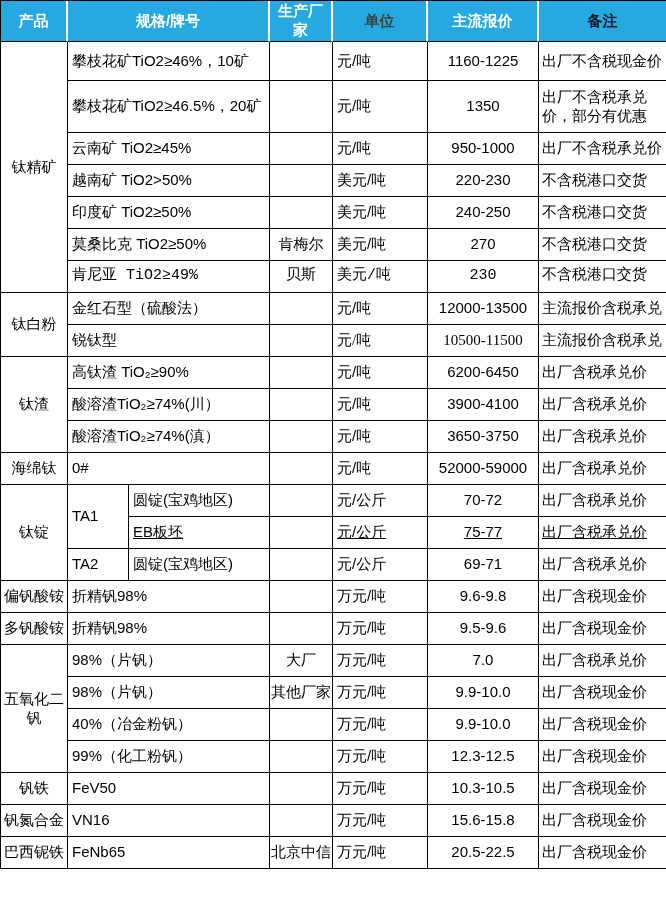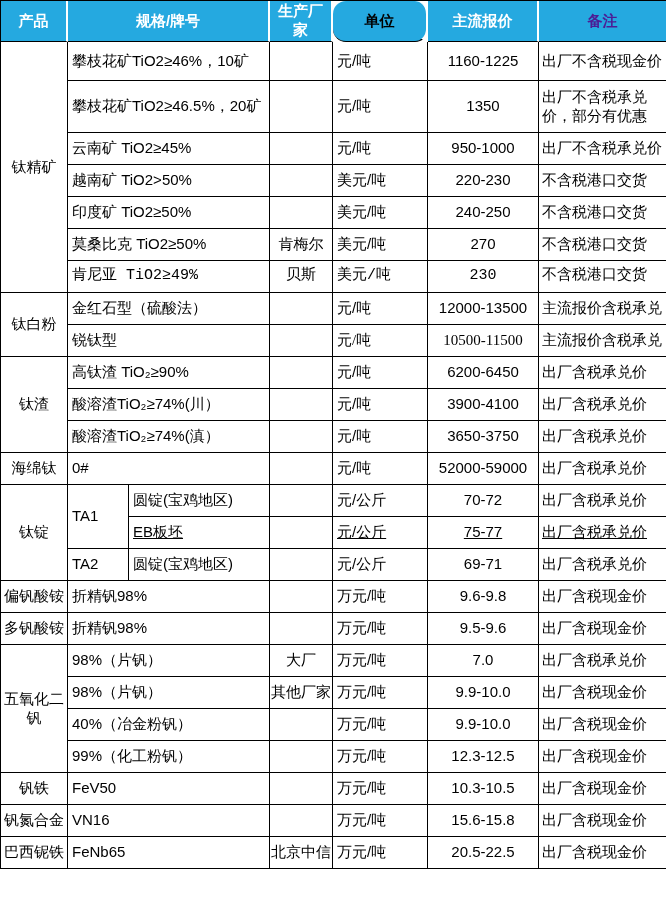--- a/index.html
+++ b/index.html
@@ -46,23 +46,23 @@
       <col style="width: 63px;">
       <col style="width: 95px;">
       <col style="width: 111px;">
       <col style="width: 128px;">
     </colgroup>
   <thead>
       <tr style="height: 32px;">
         <th style="background: rgb(37, 169, 224); color: rgb(255, 255, 255);">产品</th>
         <th colspan="2" style="background: rgb(37, 169, 224); color: rgb(255, 255, 255);">规格/牌号</th>
         <th style="background: rgb(37, 169, 224); color: rgb(255, 255, 255);">生产厂家</th>
-        <th style="background: rgb(37, 169, 224); color: #000000; border-radius: 13px;">单位</th>
+        <th style="background: rgb(37, 169, 224); color: #404040;">单位</th>
         <th style="background: rgb(37, 169, 224); color: rgb(255, 255, 255); margin-left: 48px;">主流报价</th>
-        <th style="background: rgb(37, 169, 224); color: #4c1d95;">备注</th>
+        <th style="background: rgb(37, 169, 224); color: #0f172a;">备注</th>
       </tr>
     </thead>
   <tbody>
       <tr style="height: 39px;">
         <td rowspan="7" class="c">钛精矿</td>
         <td colspan="2" class="l">攀枝花矿TiO2≥46%，10矿</td>
         <td class="c"></td>
         <td class="l">元/吨</td>
         <td class="c">1160-1225</td>
         <td class="l note">出厂不含税现金价</td>

